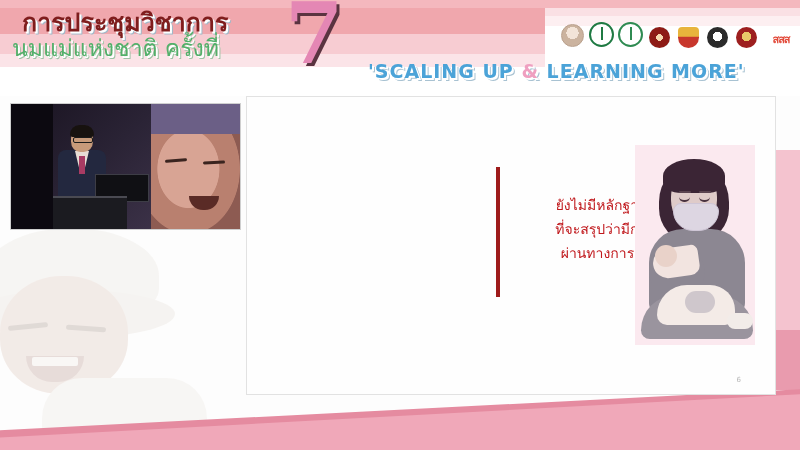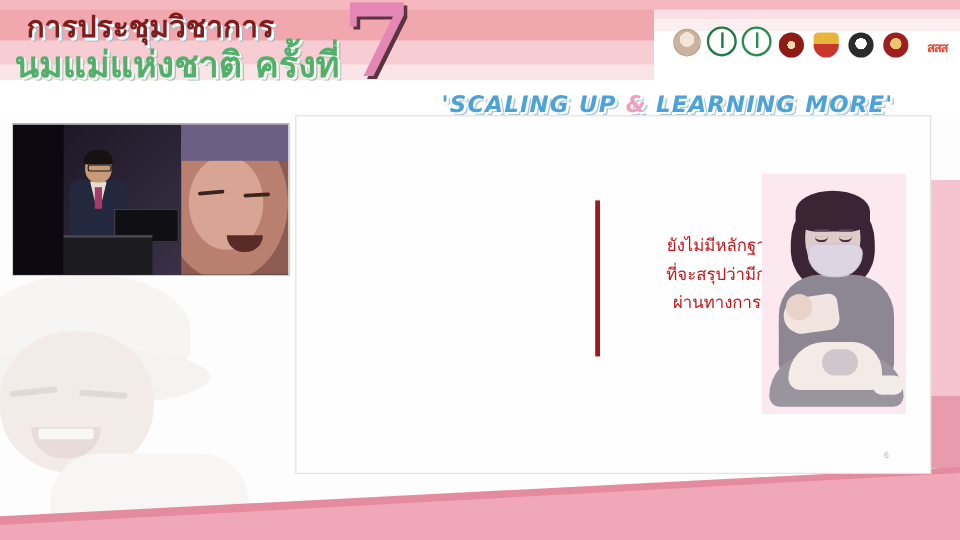--- a/index.html
+++ b/index.html
@@ -23,44 +23,43 @@
   .th-line1{
     position:absolute;left:22px;top:2px;
     font-family:"DejaVu Sans",sans-serif;
     font-size:25px;font-weight:bold;color:#7f1d1d;letter-spacing:0px;
     text-shadow:2px 2px 0 #ffffff, 3px 3px 0 #9fb9c9;
     white-space:nowrap;
   }
   .th-line2{
     position:absolute;left:12px;top:30px;
     font-family:"DejaVu Sans",sans-serif;
-    font-size:30px;font-weight:bold;color:#52b06a;
+    font-size:23px;font-weight:normal;color:#52b06a;
     text-shadow:2px 2px 0 #ffffff, 3px 3px 0 #9fc3a6;
     white-space:nowrap;
   }
   .th-date{
     position:absolute;left:76px;top:62px;
     font-family:"DejaVu Sans",sans-serif;
     font-size:16px;font-weight:bold;color:#2c4c34;letter-spacing:1px;
     white-space:nowrap;
   }
   .big-seven{
     position:absolute;left:285px;top:-8px;
     font-family:"DejaVu Serif",serif;
     font-size:84px;font-weight:bold;color:#e487b4;
     text-shadow:3px 3px 0 #5a3340;
     line-height:1;
   }
   .tagline{
     position:absolute;left:368px;top:60px;
     font-family:"DejaVu Sans",sans-serif;
-    font-size:19px;font-weight:bold;font-style:italic;
+    font-size:19px;font-weight:bold;
     color:#4ba3d8;letter-spacing:1px;white-space:nowrap;
     text-shadow:2px 2px 0 #ffffff, 3px 3px 0 #a8c2d2;
-    margin-top:16px;
   }
   .tagline .amp{color:#ef9fc0;}
 
   
   .logos{position:absolute;left:560px;top:20px;display:flex;gap:4px;}
   .logo{width:25px;height:28px;display:flex;flex-direction:column;align-items:center;justify-content:flex-end;}
   .logo .mark{width:21px;height:21px;border-radius:50%;display:block;}
   .logo .cap{font-size:2.4px;color:#7a4a52;margin-top:1px;white-space:nowrap;}
   .lg1 .mark{background:radial-gradient(circle at 50% 38%,#f3e4d8 0 36%,#cbb39f 37% 100%);border:1px solid #b9a08c;}
   .lg2 .mark{background:#ffffff;border:2px solid #1f7a43;position:relative;}

